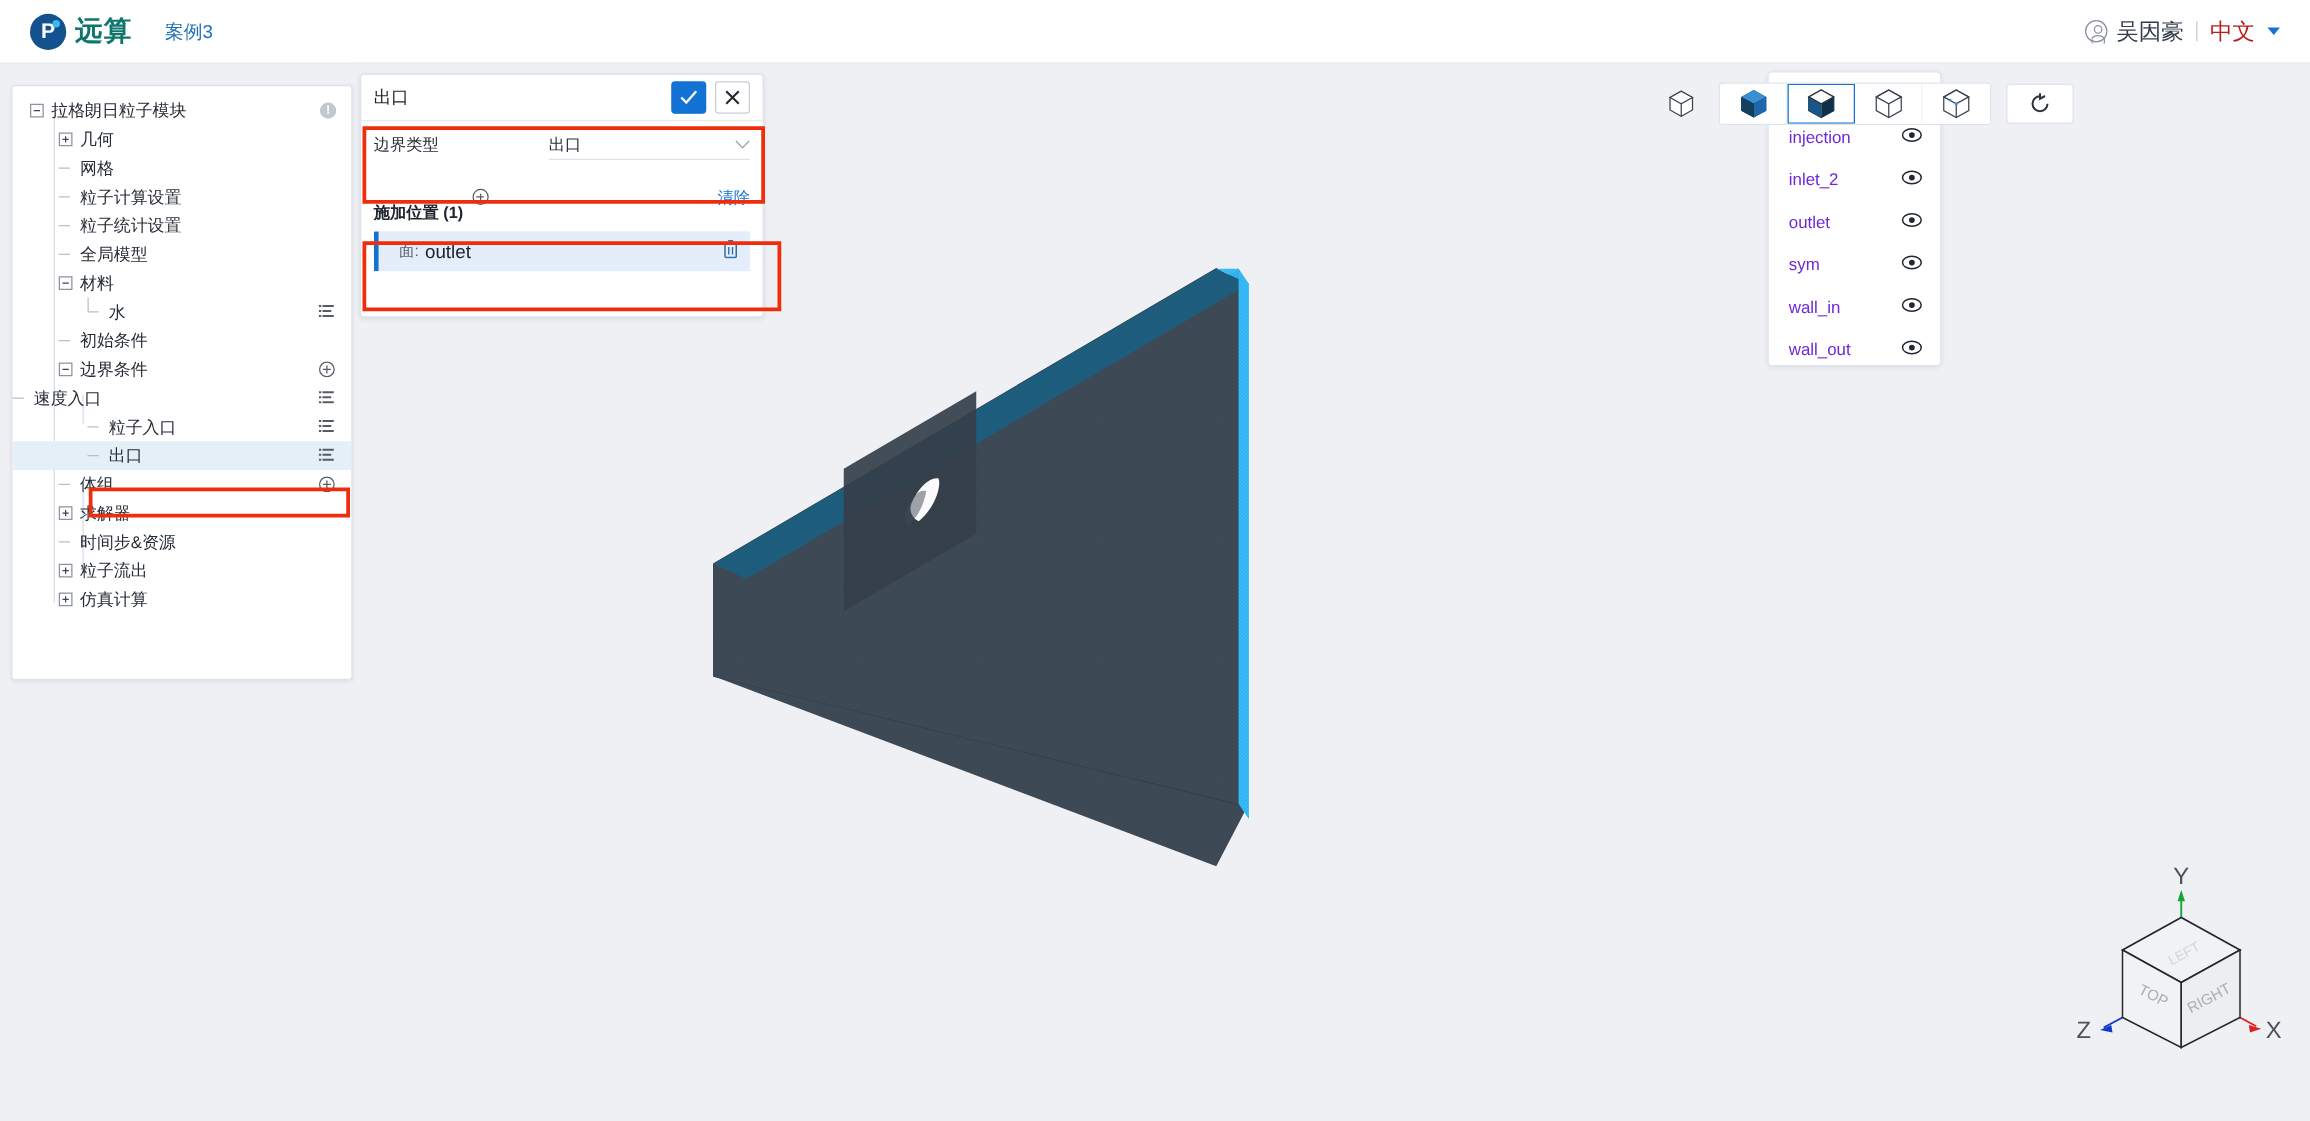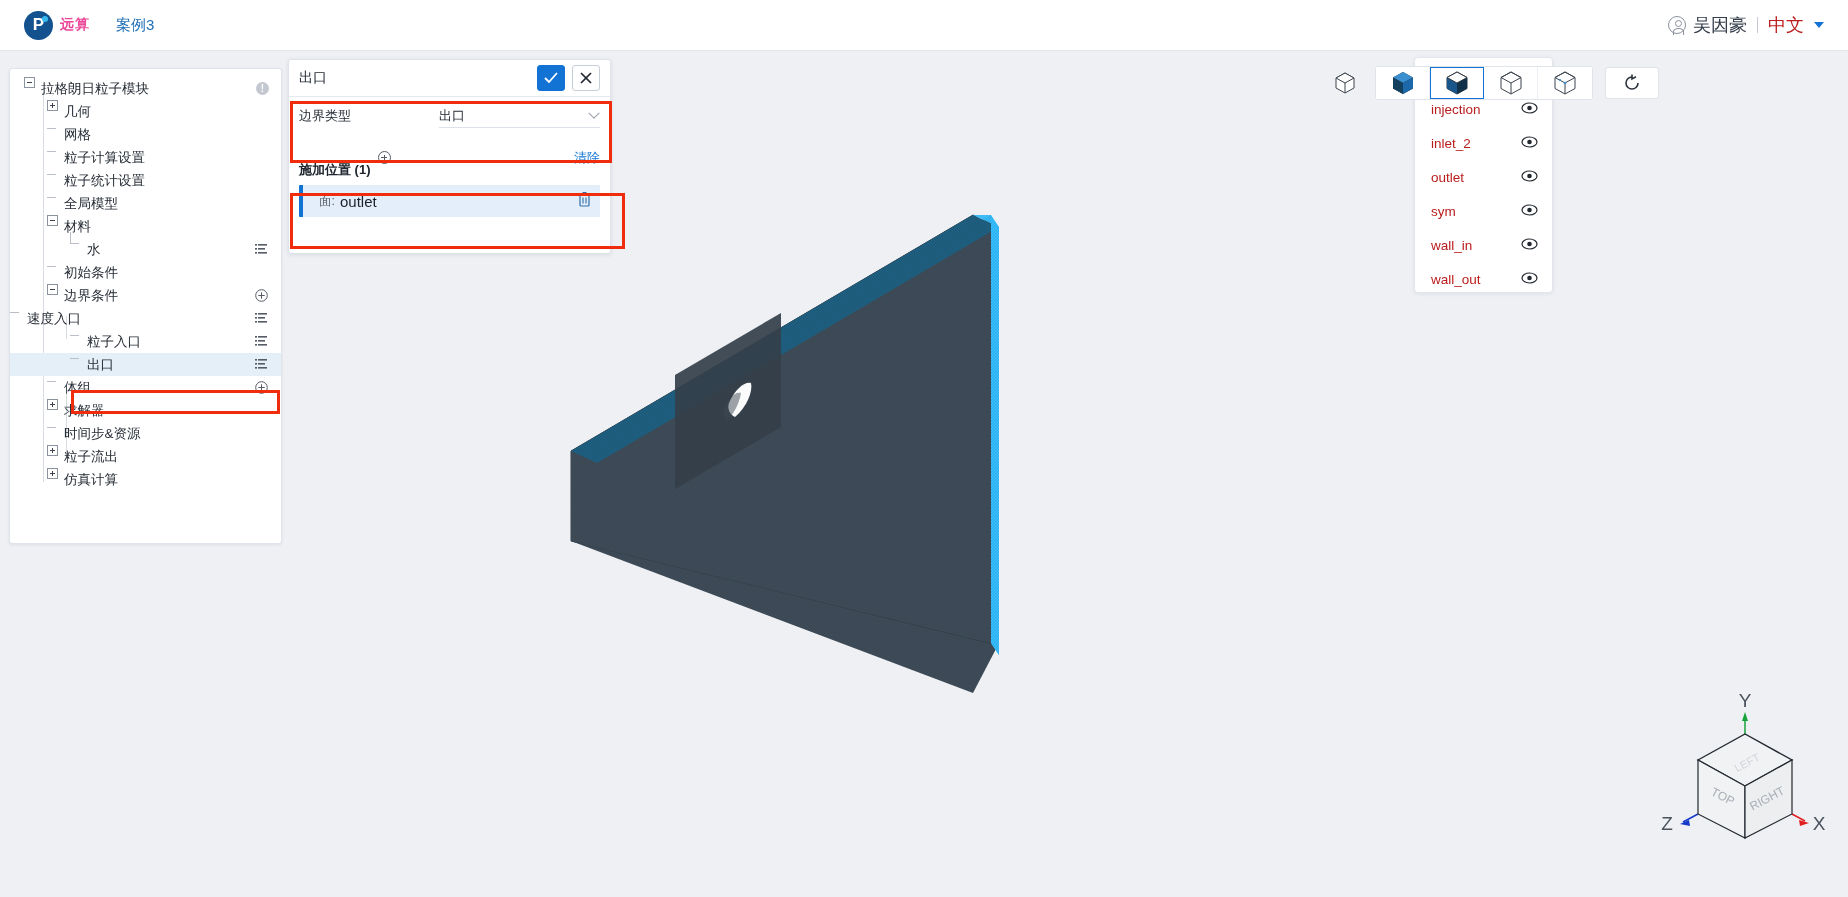--- a/index.html
+++ b/index.html
@@ -22,21 +22,21 @@
     width: 29px; height: 29px; border-radius: 50%;
     background: #13528f; position: relative;
     display: flex; align-items: center; justify-content: center;
     color: #fff; font-size: 17px; font-weight: bold;
   }
   .logo-mark .dot {
     position: absolute; width: 6px; height: 6px; border-radius: 50%;
     background: #39b9f0; right: 5px; top: 5px;
   }
   .logo-text {
-    font-size: 14px; color: #ec4899; font-weight: bold; letter-spacing: 1px;
+    font-size: 22px; color: #0f766e; font-weight: bold; letter-spacing: 1px;
   }
   .case-title { margin-left: 26px; font-size: 15px; color: #1f6fb5; }
   .topbar-right {
     margin-left: auto; margin-right: 24px;
     display: flex; align-items: center; gap: 10px;
     font-size: 18px; color: #333c4a; justify-content: space-between;
   }
   .user-chip { display: flex; align-items: center; gap: 7px; }
   .avatar-ring {
     width: 18px; height: 18px; border-radius: 50%;
@@ -72,21 +72,21 @@
   .tree-header-label {
     margin-left: 14px; font-size: 15px; font-weight: bold; color: #20262f;
   }
   .tree-header-caret {
     margin-left: auto; width: 0; height: 0;
     border-left: 5px solid transparent; border-right: 5px solid transparent;
     border-top: 6px solid #1c222b;
   }
   .tree-body { padding: 8px 0 0 0; position: relative; }
   .tnode {
-    height: 23px; display: flex; position: relative;
+    height: 23px; display: flex; align-items: center; position: relative;
     font-size: 13.5px; color: #262c35; white-space: nowrap;
   }
   .tnode .tlabel { line-height: 23px; }
   .toggle {
     width: 11px; height: 11px; border: 1px solid #8b939f; background: #fff;
     position: relative; flex: 0 0 auto; margin-right: 6px;
   }
   .toggle::before {
     content: ""; position: absolute; left: 2px; top: 4px;
     width: 5px; height: 1px; background: #3d444e;
@@ -217,21 +217,21 @@
   }
 
   
   .parts-panel {
     position: absolute; left: 1131px; top: 6px; width: 139px; height: 236px;
     background: #fff; border: 1px solid #e2e5ec; border-radius: 4px;
     box-shadow: 0 1px 4px rgba(20,30,50,.07); z-index: 9;
   }
   .part-row {
     height: 34px; display: flex; align-items: center; padding: 0 14px 0 16px;
-    font-size: 13.5px; color: #b91c1c;
+    font-size: 13.5px; color: #6d28d9;
   }
   .eye { margin-left: auto; }
 
   
   .navcube { position: absolute; left: 1370px; top: 639px; width: 180px; height: 165px; }
 </style>
 </head>
 <body>
 <div id="root">
 

